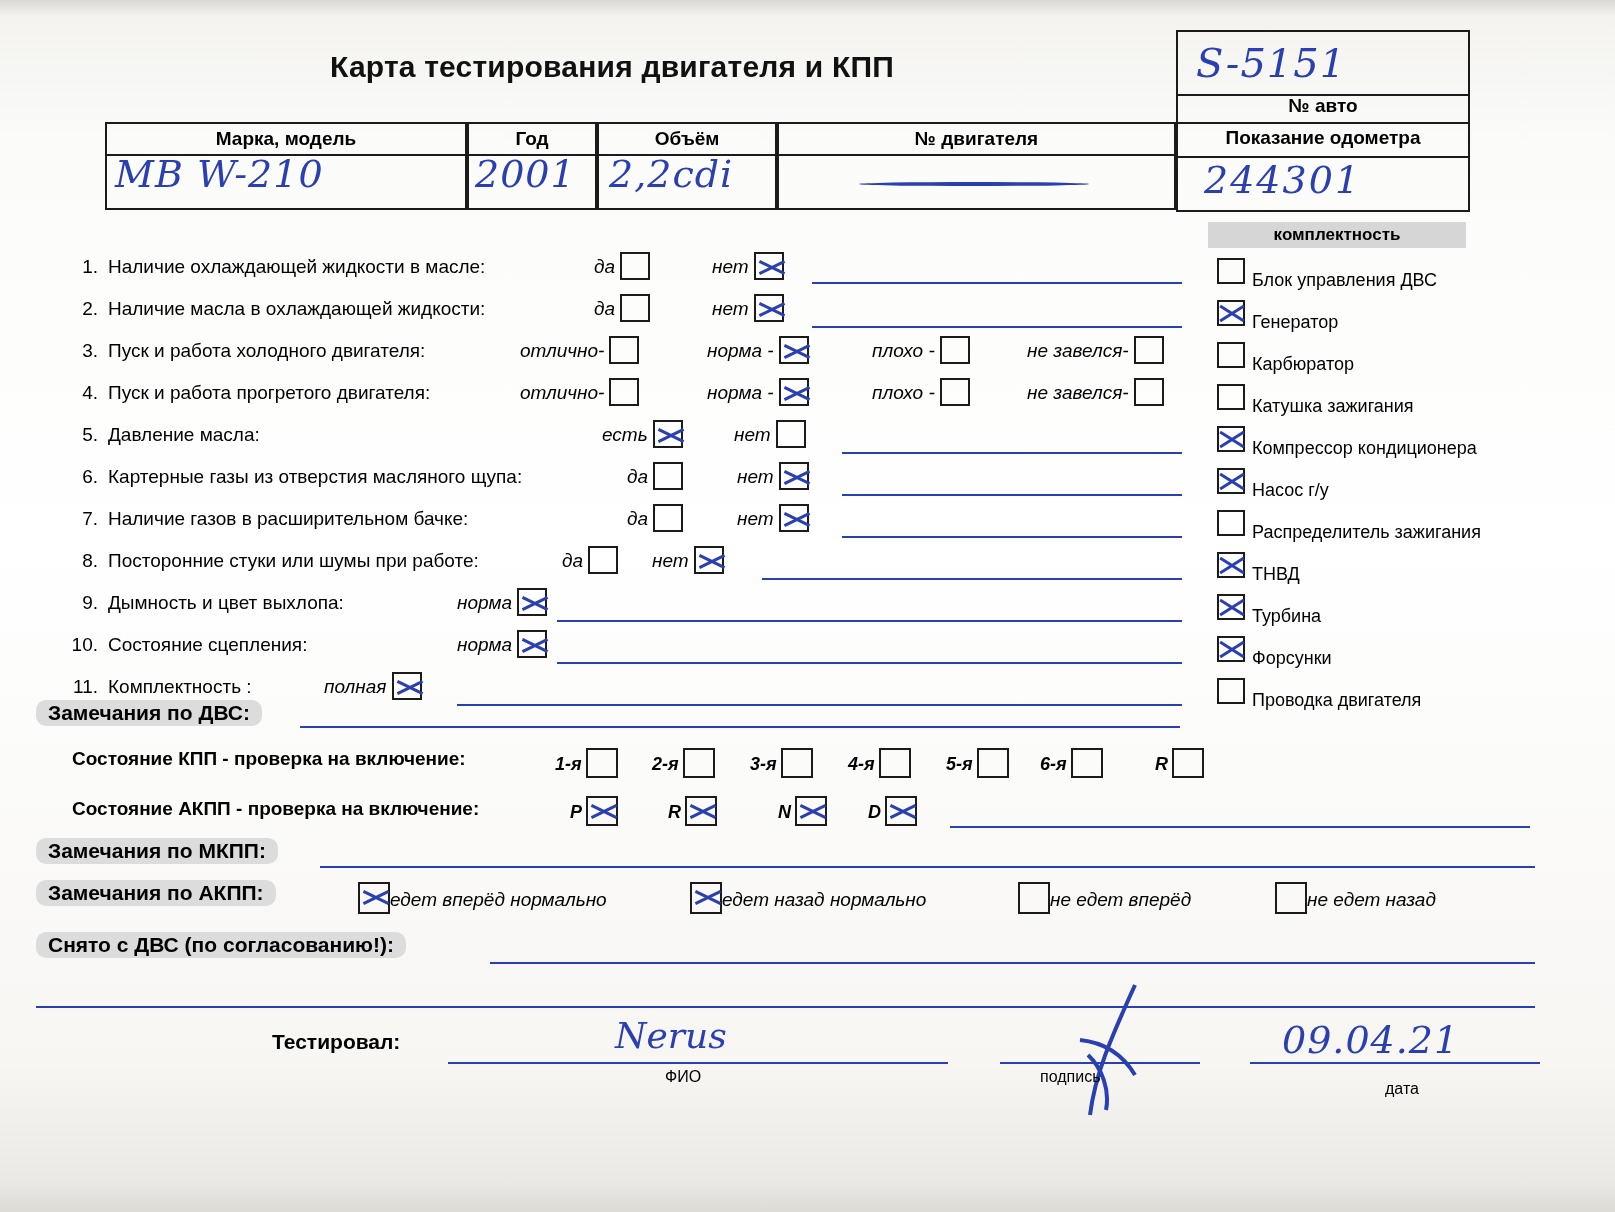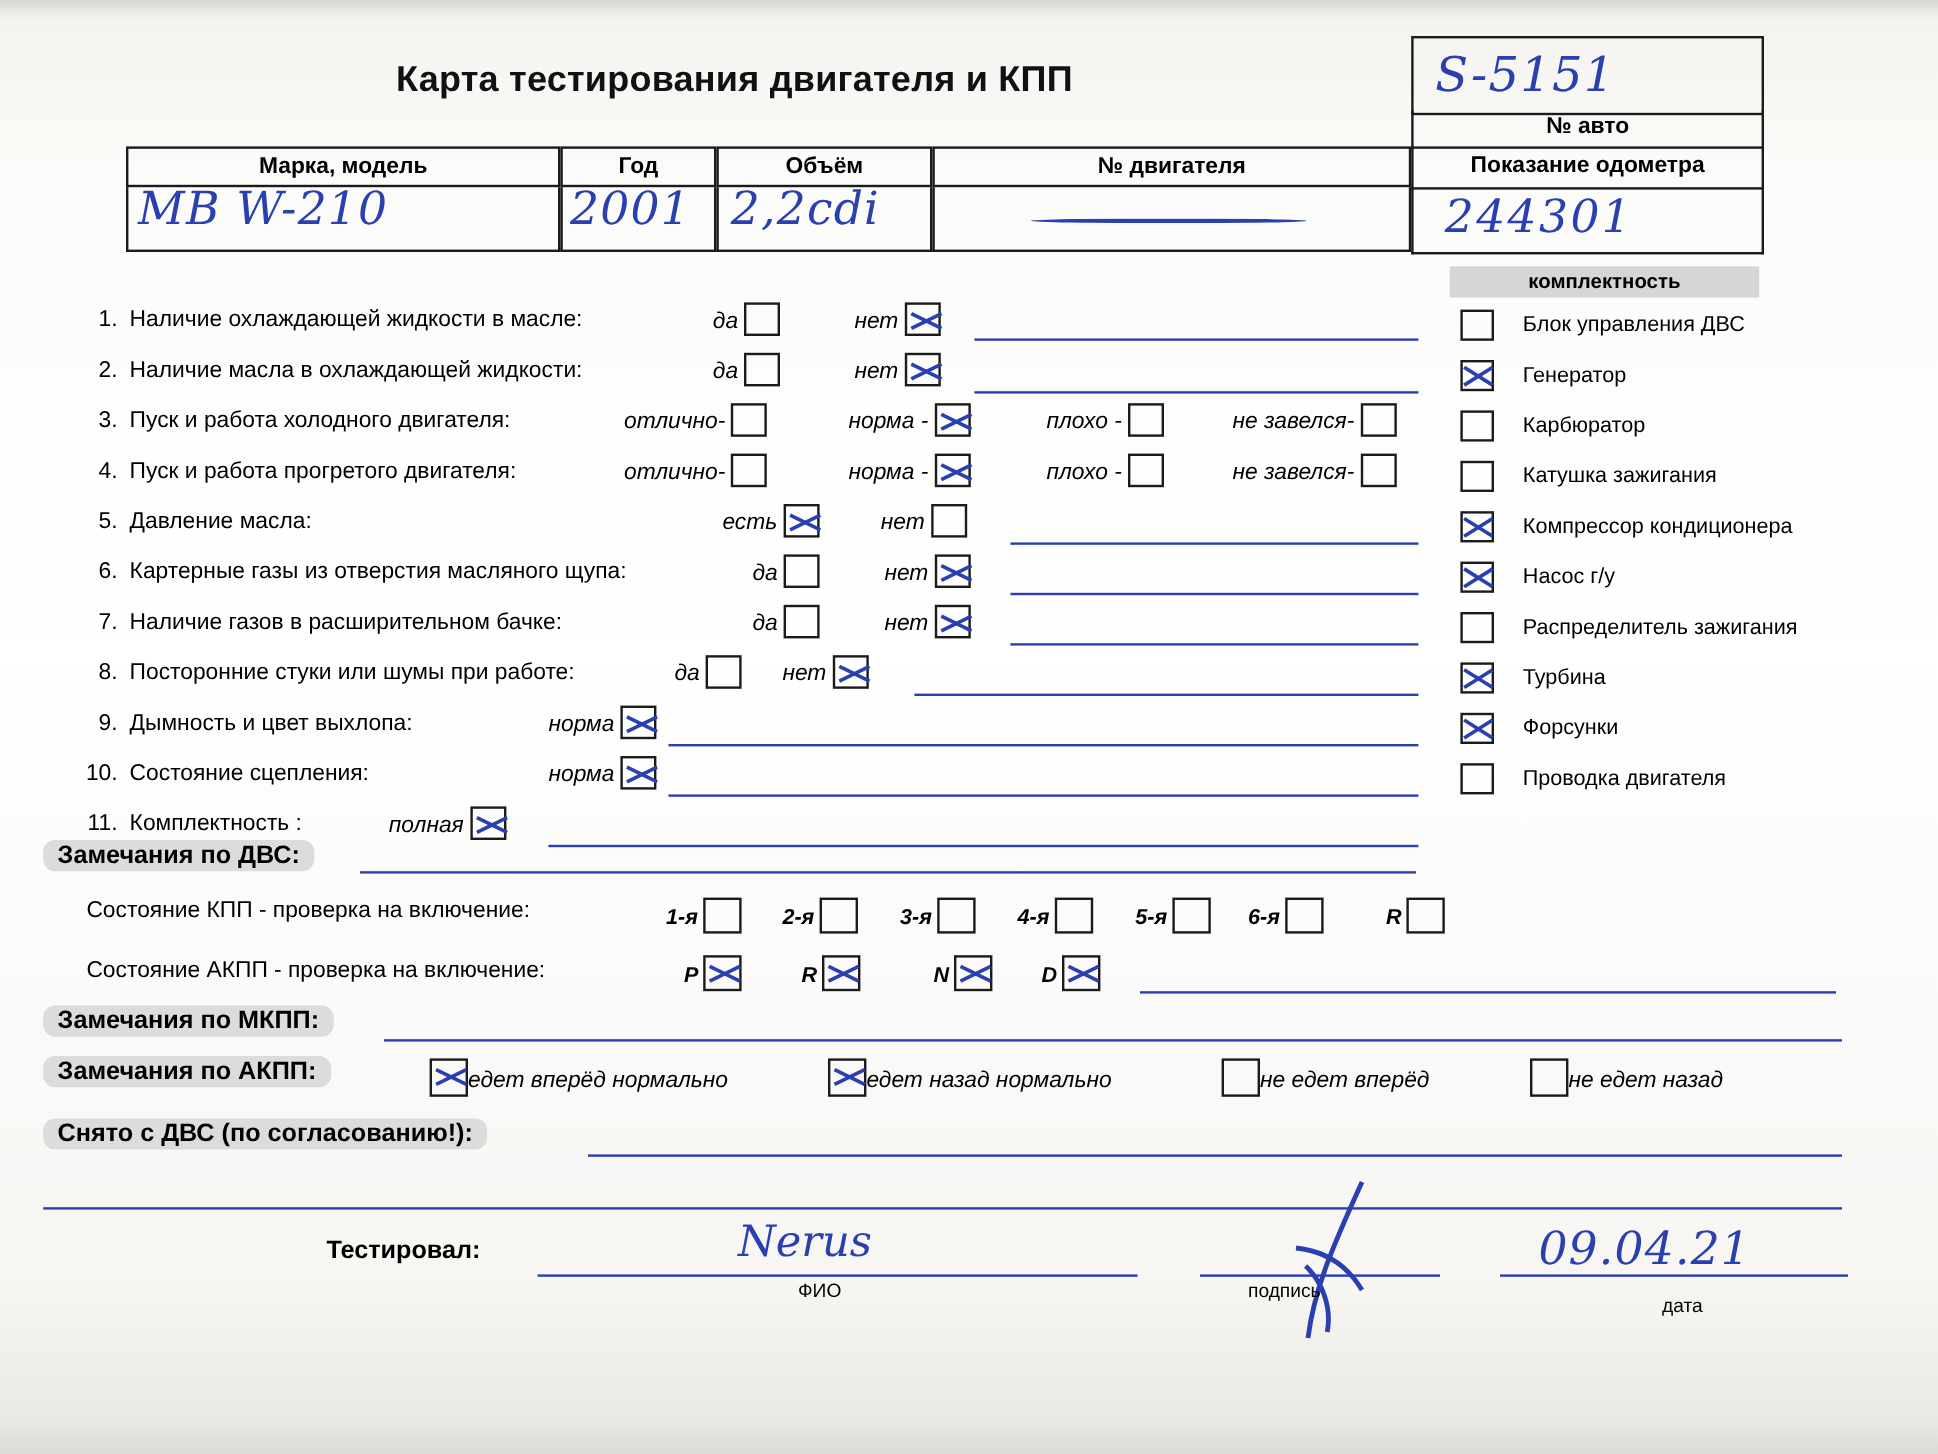--- a/index.html
+++ b/index.html
@@ -74,21 +74,21 @@
   .kompl-head{
     position:absolute;left:1208px;top:222px;width:258px;height:26px;
     background:#d6d6d6;text-align:center;font-size:17px;font-weight:bold;line-height:26px;
   }
   .kompl{position:absolute;left:1212px;top:256px;width:300px;}
   .kitem{height:42px;position:relative;font-size:18px;}
   .kitem .bx{
     position:absolute;left:0;top:2px;width:28px;height:26px;border:2px solid #1b1b1b;
     box-sizing:border-box;
   }
-  .kitem .lbl{position:absolute;left:40px;top:4px;white-space:nowrap;margin-left:17px;}
+  .kitem .lbl{position:absolute;left:40px;top:14px;white-space:nowrap;}
   
   .list{position:absolute;left:62px;top:252px;width:1130px;}
   .row{position:relative;height:42px;font-size:19px;}
   .row .num{position:absolute;left:0;top:4px;width:36px;text-align:right;}
   .row .q{position:absolute;left:46px;top:4px;white-space:nowrap;}
   .row .line{position:absolute;border-bottom:2px solid #2a3fb0;height:0;}
   .opt{position:absolute;top:0;white-space:nowrap;font-size:19px;font-style:italic;}
   .bx{
     display:inline-block;width:30px;height:28px;border:2px solid #1b1b1b;
     box-sizing:border-box;vertical-align:-7px;margin-left:5px;position:relative;
@@ -101,21 +101,21 @@
   .kx:before,.kx:after{
     content:"";position:absolute;left:-1px;top:10px;width:28px;height:3px;
     background:#2a3fb0;transform:rotate(32deg);
   }
   .kx:after{transform:rotate(-32deg);}
   
   .seclbl{
     position:absolute;font-size:21px;font-weight:bold;background:#dcdcdc;padding:1px 12px;border-radius:10px;
   }
   .secline{position:absolute;border-bottom:2px solid #2a3fb0;}
-  .kpp-row{position:absolute;font-size:19px;font-weight:normal;}
+  .kpp-row{position:absolute;font-size:19px;font-weight:bold;}
   .gear{position:absolute;font-size:18px;font-style:italic;font-weight:bold;}
   .gbx{
     display:inline-block;width:32px;height:30px;border:2px solid #1b1b1b;
     box-sizing:border-box;vertical-align:-8px;margin-left:4px;position:relative;
   }
   .akpp-opt{position:absolute;font-size:19px;font-style:italic;}
   .obx{
     display:inline-block;width:32px;height:32px;border:2px solid #1b1b1b;
     box-sizing:border-box;vertical-align:-8px;position:relative;
   }
@@ -184,20 +184,24 @@
         <span class="bx kx"></span>
         <span class="lbl">Компрессор кондиционера</span>
       </div>
     <div class="kitem">
         <span class="bx kx"></span>
         <span class="lbl">Насос г/у</span>
       </div>
     <div class="kitem">
         <span class="bx"></span>
         <span class="lbl">Распределитель зажигания</span>
+      </div>
+    <div class="kitem">
+        <span class="bx kx"></span>
+        <span class="lbl">ТНВД</span>
       </div>
     <div class="kitem">
         <span class="bx kx"></span>
         <span class="lbl">Турбина</span>
       </div>
     <div class="kitem">
         <span class="bx kx"></span>
         <span class="lbl">Форсунки</span>
       </div>
     <div class="kitem">

